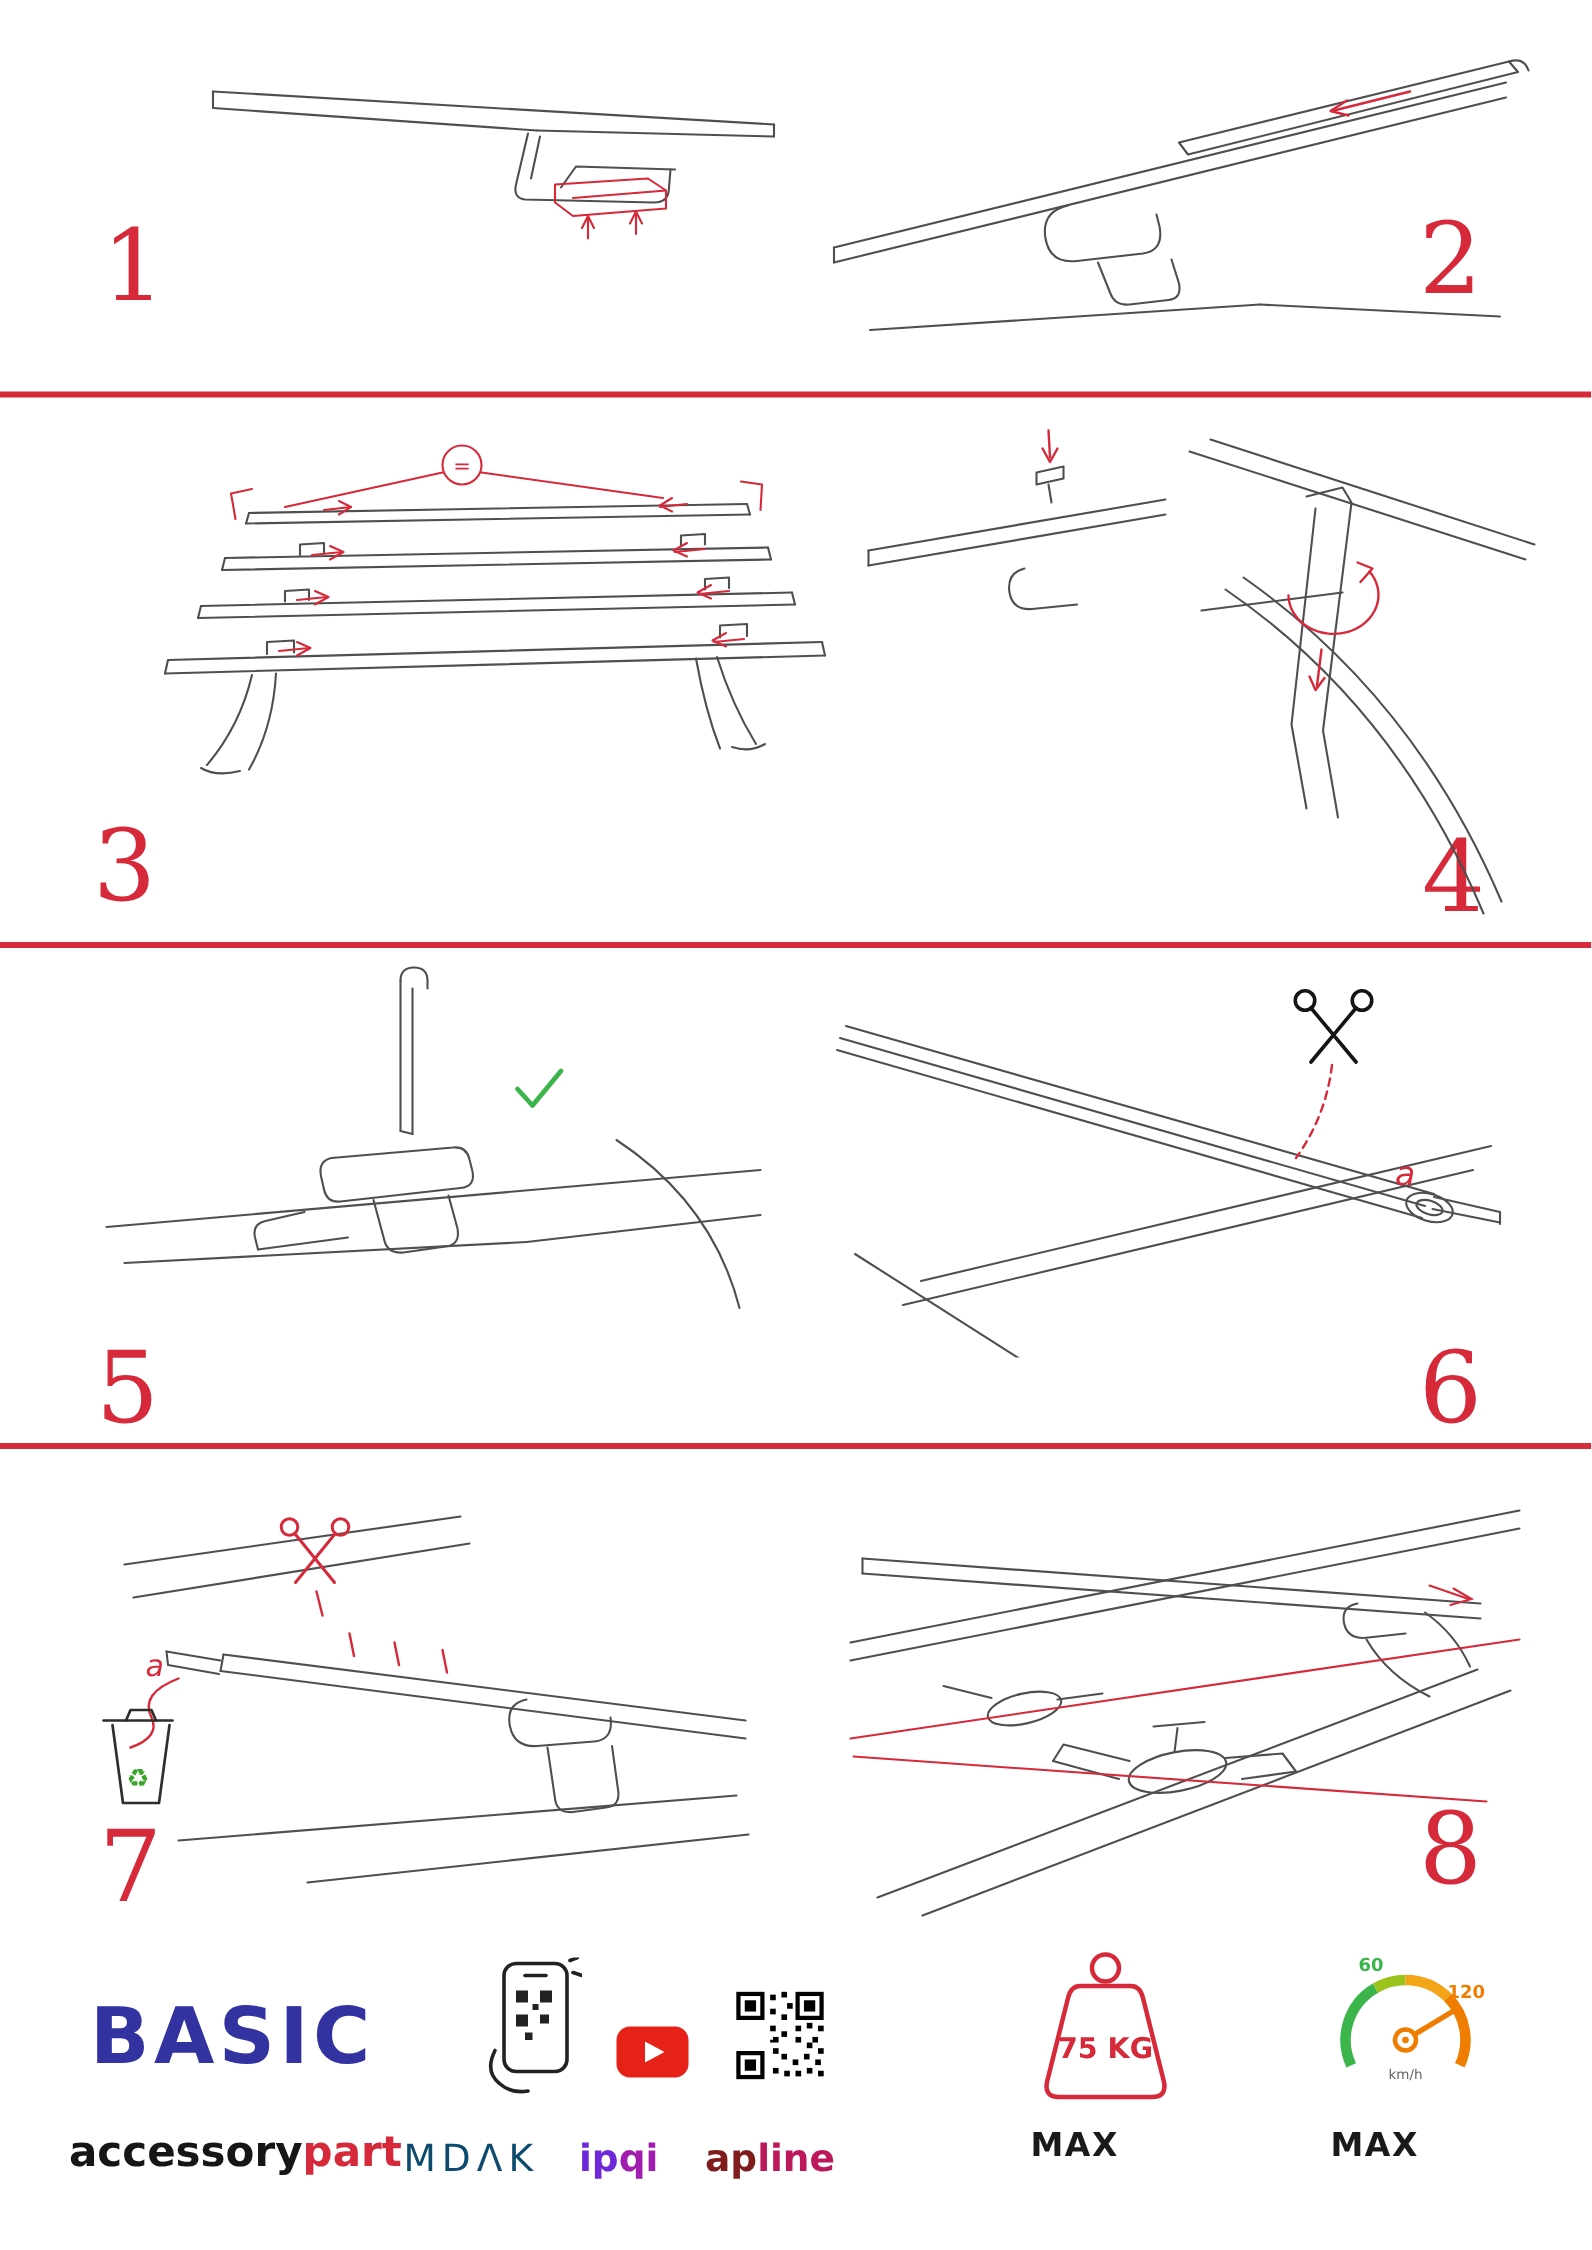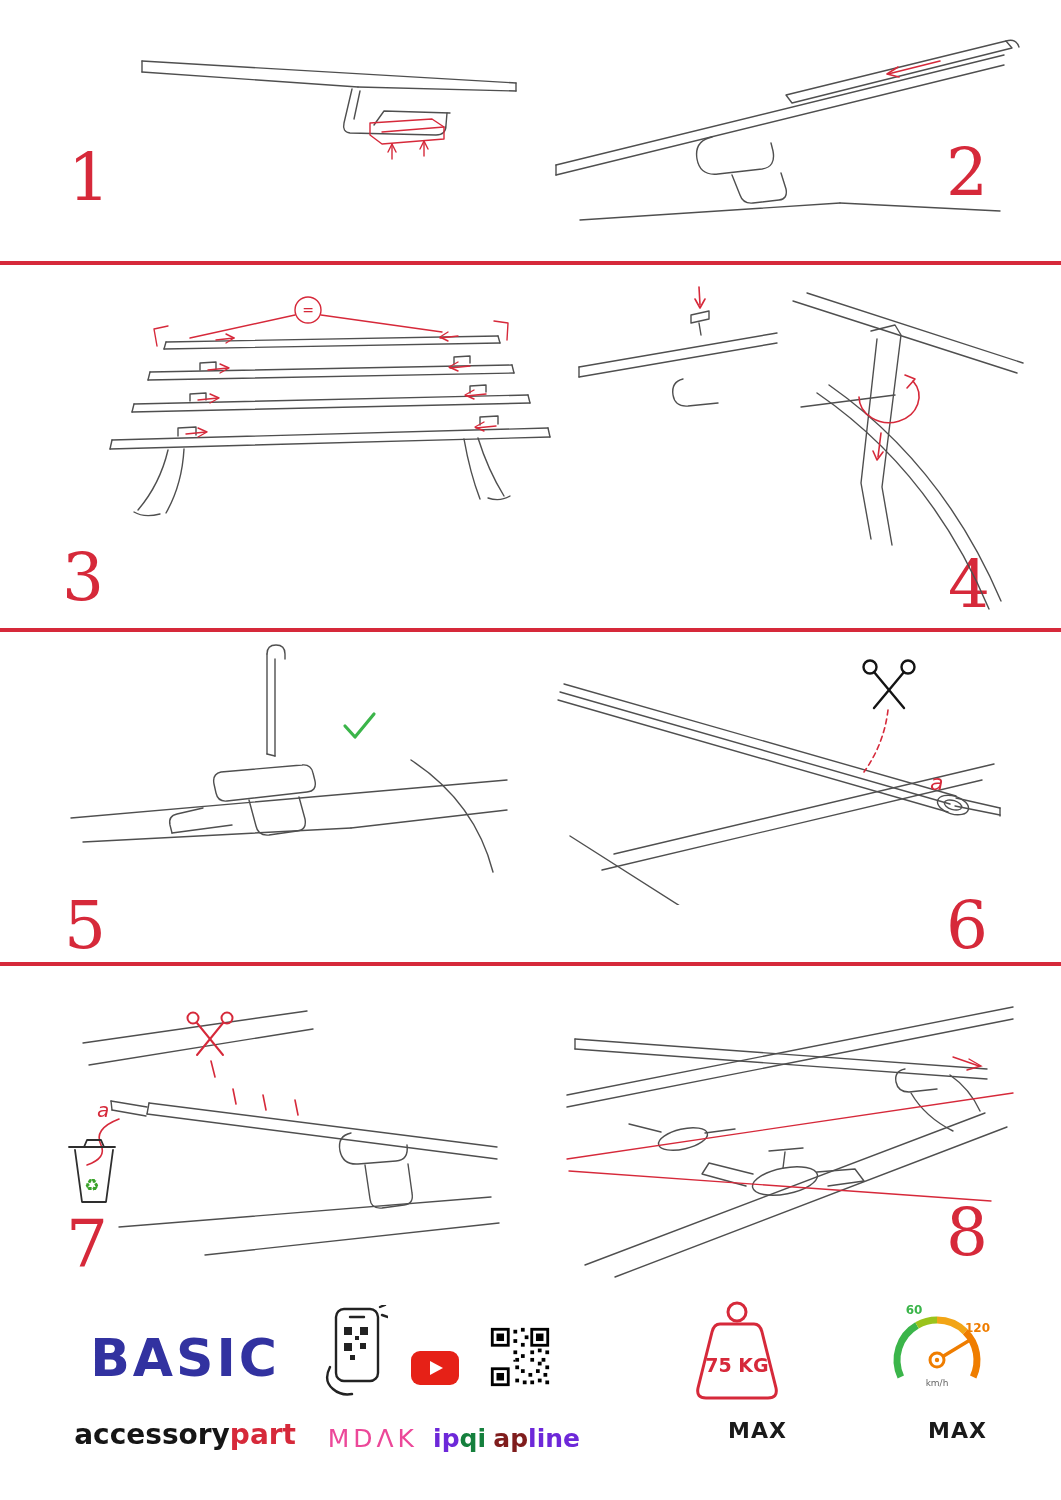--- a/index.html
+++ b/index.html
@@ -4,21 +4,21 @@
 <style>
   *{margin:0;padding:0;box-sizing:border-box}
   html,body{background:#ffffff}
   .sheet{position:relative;width:1061px;height:1500px;background:#fff;overflow:hidden;
          font-family:"DejaVu Sans",sans-serif;margin:0 auto}
   .abs{position:absolute}
   .rule{position:absolute;left:0;width:1061px;height:4px;background:#d6293a}
   .n{position:absolute;font-family:"DejaVu Serif",serif;font-size:66px;color:#d6293a;line-height:1}
   svg{display:block}
   svg text{font-family:"DejaVu Sans",sans-serif}
-  .lbl{position:absolute;text-align:right;white-space:nowrap}
+  .lbl{position:absolute;text-align:left;white-space:nowrap}
   .basic{font-size:52px;font-weight:bold;letter-spacing:3px;color:#3232a0}
   .brand{font-size:28px;font-weight:bold;letter-spacing:0}
   .partner{font-size:25px}
   .maxlbl{font-size:22px;font-weight:bold;color:#1a1a1a;letter-spacing:1px}
 </style>
 </head>
 <body>
 
 <div class="sheet">
 
@@ -287,27 +287,27 @@
     </g>
     <g fill="#222">
       <rect x="22" y="22" width="8" height="8"></rect>
         <rect x="38" y="22" width="8" height="8"></rect>
       <rect x="22" y="38" width="8" height="8"></rect>
         <rect x="38" y="38" width="6" height="6"></rect>
       <rect x="33" y="31" width="4" height="4"></rect>
         <rect x="28" y="50" width="5" height="5"></rect>
     </g>
   </svg>
-  <div class="lbl partner" style="left:288px;top:1424px;width:130px;letter-spacing:4px;color:#ec4899">MDΛK</div>
+  <div class="lbl partner" style="left:269px;top:1424px;width:130px;letter-spacing:4px;color:#0c4a6e">MDΛK</div>
 
   <svg class="abs" style="left:410px;top:1350px" width="50" height="36" viewBox="0 0 50 36">
     <rect x="1" y="1" width="48" height="34" rx="9" fill="#e62117"></rect>
     <path d="M20 11 L33 18 L20 25 Z" fill="#ffffff"></path>
   </svg>
-  <div class="lbl partner" style="left:386px;top:1424px;width:100px;font-weight:bold"><span style="color:#6d28d9">ip</span><span style="color:#15803d">qi</span></div>
+  <div class="lbl partner" style="left:386px;top:1424px;width:100px;font-weight:bold"><span style="color:#6d28d9">ip</span><span style="color:#a21caf">qi</span></div>
 
   <svg class="abs" style="left:489px;top:1326px" width="62" height="62" viewBox="0 0 66 66">
     <g fill="#000">
       <rect x="2" y="2" width="20" height="20"></rect>
         <rect x="44" y="2" width="20" height="20"></rect>
         <rect x="2" y="44" width="20" height="20"></rect>
     </g>
     <g fill="#fff">
       <rect x="5" y="5" width="14" height="14"></rect>
         <rect x="47" y="5" width="14" height="14"></rect>
@@ -338,21 +338,21 @@
       <rect x="58" y="50" width="4" height="4"></rect>
         <rect x="28" y="56" width="4" height="4"></rect>
         <rect x="36" y="58" width="4" height="4"></rect>
       <rect x="44" y="58" width="4" height="4"></rect>
         <rect x="52" y="56" width="4" height="4"></rect>
         <rect x="60" y="58" width="4" height="4"></rect>
       <rect x="56" y="34" width="4" height="4"></rect>
         <rect x="26" y="36" width="2" height="2"></rect>
     </g>
   </svg>
-  <div class="lbl partner" style="left:470px;top:1424px;width:110px;font-weight:bold"><span style="color:#7f1d1d">ap</span><span style="color:#6d28d9">line</span></div>
+  <div class="lbl partner" style="left:470px;top:1424px;width:110px;font-weight:bold"><span style="color:#7f1d1d">ap</span><span style="color:#be185d">line</span></div>
 
   <svg class="abs" style="left:682px;top:1296px" width="110" height="112" viewBox="0 0 110 112">
     <g stroke="#d6293a" stroke-width="3" fill="none" stroke-linecap="round" stroke-linejoin="round">
       <circle cx="55" cy="16" r="9"></circle>
       <path d="M38 28 h34 q6 0 8 8 l14 56 q2 10 -8 10 H24 q-10 0 -8 -10 l14 -56 q2 -8 8 -8 z"></path>
     </g>
     <text x="55" y="76" text-anchor="middle" font-size="19" font-weight="bold" fill="#d6293a">75 KG</text>
   </svg>
   <div class="lbl maxlbl" style="left:687px;top:1418px;width:100px">MAX</div>
 

